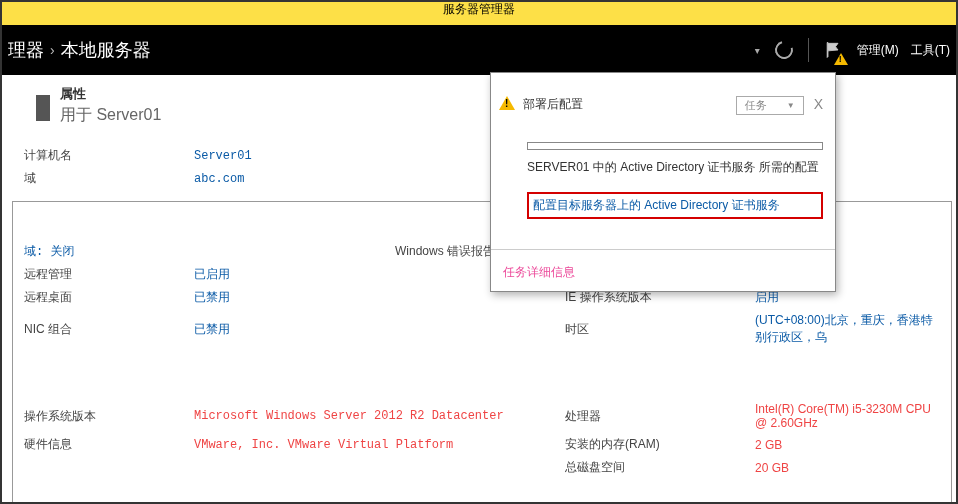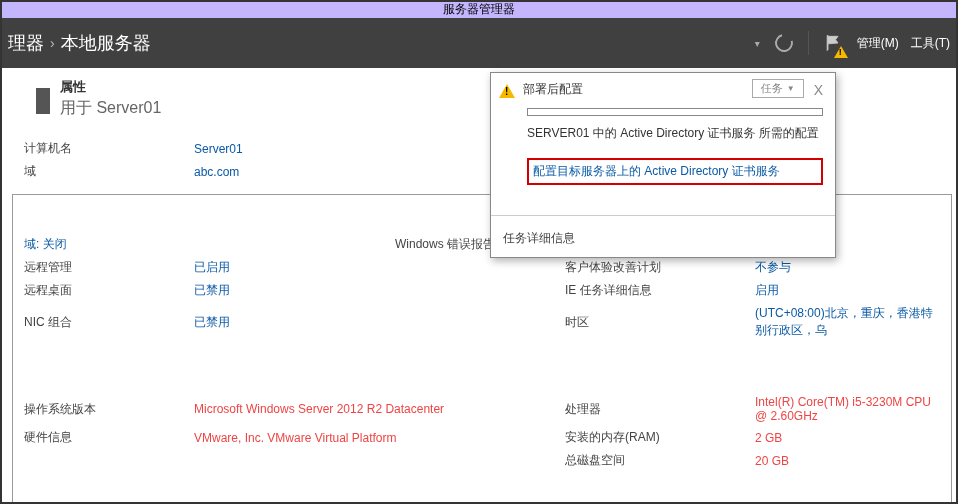--- a/index.html
+++ b/index.html
@@ -1,18 +1,18 @@
 <!DOCTYPE html>
 <html><head>
 <meta charset="utf-8">
 <style>
   * { margin: 0; padding: 0; box-sizing: border-box; font-family: "Microsoft YaHei", "Segoe UI", Arial, sans-serif; }
   body { width: 958px; height: 504px; background: #fff; overflow: hidden; position: relative; }
-  .titlebar { height: 18px; background: #c4b5fd; text-align: center; font-size: 12px; line-height: 18px; color: #000; }
-  .header { height: 50px; background: #404040; color: #fff; display: flex; align-items: center; padding: 0 8px; }
+  .titlebar { height: 25px; background: #fde047; text-align: center; font-size: 12px; line-height: 18px; color: #000; }
+  .header { height: 50px; background: #000000; color: #fff; display: flex; align-items: center; padding: 0 8px; }
   .header-title { font-size: 18px; }
   .header-chev { margin: 0 6px; font-size: 14px; color:#bbb; }
   .header-right { margin-left: auto; display: flex; align-items: center; gap: 12px; font-size: 12px; }
   .hdr-icon { display: inline-flex; align-items: center; justify-content: center; width: 24px; height: 24px; cursor: pointer; position: relative; }
   .refresh-circ { width:18px;height:18px;border:2px solid #aaa;border-radius:50%;border-top-color:transparent;transform:rotate(30deg); }
   .flag-icon svg { width:20px; height:20px; fill:#ccc; stroke:#ccc; }
   .warn-tri { position:absolute; right:-3px; bottom:-3px; width:0;height:0;border-left:7px solid transparent;border-right:7px solid transparent;border-bottom:12px solid #f5b900; }
   .warn-tri::after { content:"!"; position:absolute; left:-2px; top:1px; font-size:9px; font-weight:bold; color:#000; }
   .hdr-sep { width:1px; height:24px; background:#555; }
   .hdr-drop { font-size:10px; color:#aaa; }
@@ -22,44 +22,44 @@
   .content-outline { position:absolute; left:12px; right:6px; top:126px; bottom:-120px; border:1px solid #999; z-index:0; pointer-events:none; }
 
   .props-head { display:flex; align-items:center; padding-left: 36px; }
   .props-head-icon { width: 14px; height: 26px; background:#555; margin-right:10px; margin-top:4px; }
   .props-title { font-size:13px; font-weight:bold; color:#333; }
   .props-sub { font-size:16px; color:#666; margin-top:2px; }
 
   .grid { position:relative; margin-top: 18px; padding: 0 24px; font-size: 12px; color:#444; }
   .row { display:flex;align-items:center; }
   .cell-l { width: 170px; padding: 3px 0; }
-  .cell-ll { width: 360px; padding: 3px 0; }
+  .cell-ll { width: 360px; padding: 3px 0; font-family: Liberation Mono, monospace; }
   .cell-r { width: 190px; padding: 3px 0; margin-left: 11px; }
   .cell-rr { flex:1; padding: 3px 0; }
   .link { color:#0a5aa6; cursor:pointer; }
   .gray { color:#ef4444; }
   .sec-gap { height: 50px; }
   .sec-gap2 { height: 50px; }
 
   
   .popout { position:absolute; left:490px; top:72px; width:346px; background:#fff; border:1px solid #888; box-shadow: 2px 3px 8px rgba(0,0,0,0.3); z-index:10; font-size:12px; }
-  .pop-head { display:flex; align-items:flex-end; padding:6px 8px; }
+  .pop-head { display:flex; align-items:flex-start; padding:23px 8px; }
   .pop-warn { width:0;height:0;border-left:8px solid transparent;border-right:8px solid transparent;border-bottom:14px solid #f5b900; margin-right:8px; position:relative; }
   .pop-warn::after{ content:"!"; position:absolute;left:-2px;top:2px;font-size:10px;font-weight:bold;color:#000;}
   .pop-title { flex:1; font-size:12px; color:#333; }
-  .pop-task-btn { border:1px solid #aaa; padding:1px 8px; color:#888; font-size:11px; margin-right:6px; display:flex; align-items:center; gap:4px; cursor:pointer; }
+  .pop-task-btn { border:1px solid #aaa; padding:1px 8px; color:#888; font-size:11px; margin-right:6px; display:flex; align-items:center; gap:20px; cursor:pointer; }
   .pop-task-btn .caret{ font-size:8px; }
   .pop-close { color:#888; font-size:14px; padding:0 4px; cursor:pointer; }
   .pop-body { padding: 4px 12px 12px 36px; }
   .pop-progress { height:8px; border:1px solid #888; margin-bottom:8px; }
   .pop-desc { color:#333; line-height:1.5; margin-bottom:16px; }
   .pop-link-wrap { border:2px solid #d40000; padding:3px 4px; margin-bottom:10px; }
   .pop-link { color:#0a5aa6; cursor:pointer; }
   .pop-sep { border-top:1px solid #ccc; margin:8px 0; }
-  .pop-footer { padding: 6px 12px 10px 12px; color:#404040; cursor:pointer; }
+  .pop-footer { padding: 6px 12px 10px 12px; color:#ec4899; cursor:pointer; }
 
   .outer-border { position:absolute; inset:0; border:2px solid #343434; pointer-events:none; }
 </style>
 </head>
 <body>
 
 <div class="titlebar">服务器管理器</div>
 
 <div class="header">
   <span class="header-title">理器</span>
@@ -114,21 +114,21 @@
       </div>
       <div class="row">
         <div class="cell-l">远程管理</div>
         <div class="cell-ll link">已启用</div>
         <div class="cell-r">客户体验改善计划</div>
         <div class="cell-rr link">不参与</div>
       </div>
       <div class="row">
         <div class="cell-l">远程桌面</div>
         <div class="cell-ll link">已禁用</div>
-        <div class="cell-r">IE 任务详细信息</div>
+        <div class="cell-r">IE 操作系统版本</div>
         <div class="cell-rr link">启用</div>
       </div>
       <div class="row">
         <div class="cell-l">NIC 组合</div>
         <div class="cell-ll link">已禁用</div>
         <div class="cell-r">时区</div>
         <div class="cell-rr link">(UTC+08:00)北京，重庆，香港特别行政区，乌</div>
       </div>
       <div class="sec-gap2"></div>
       <div class="row">

